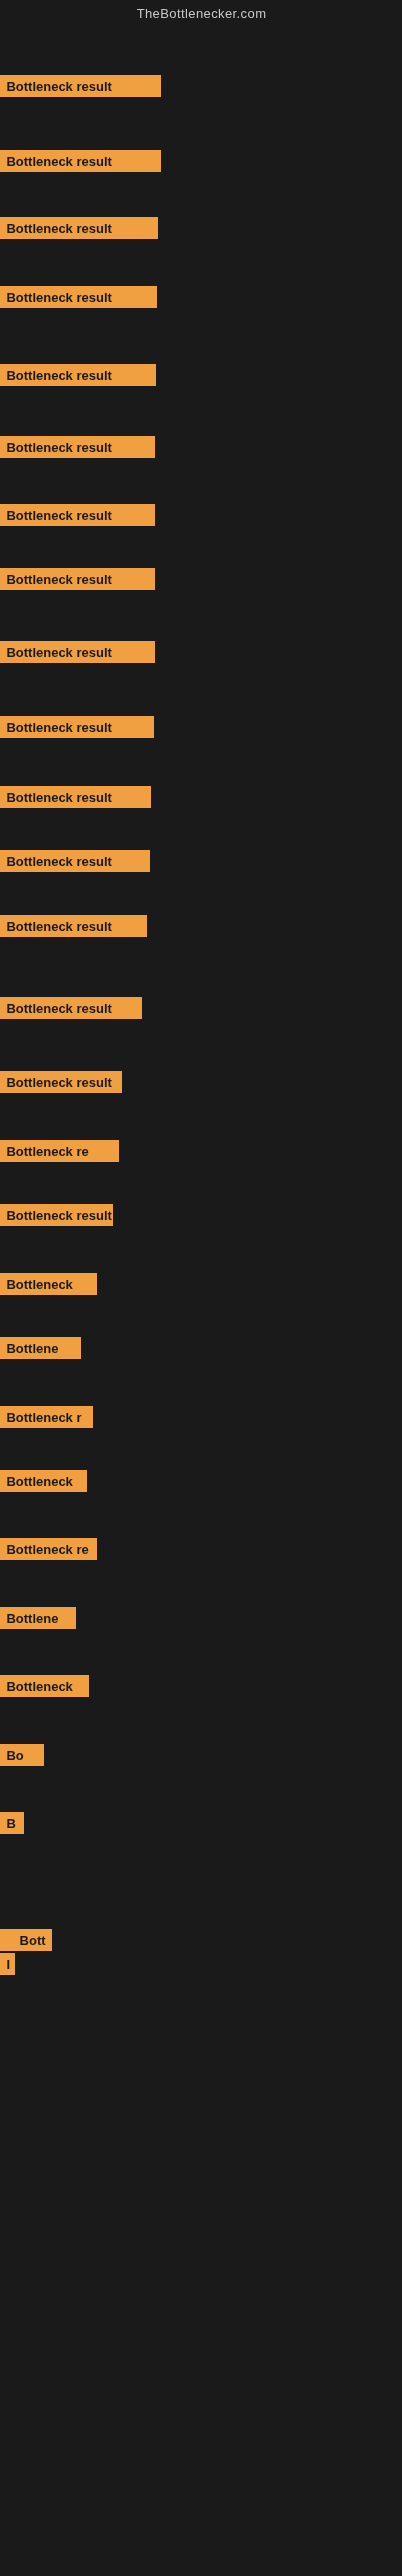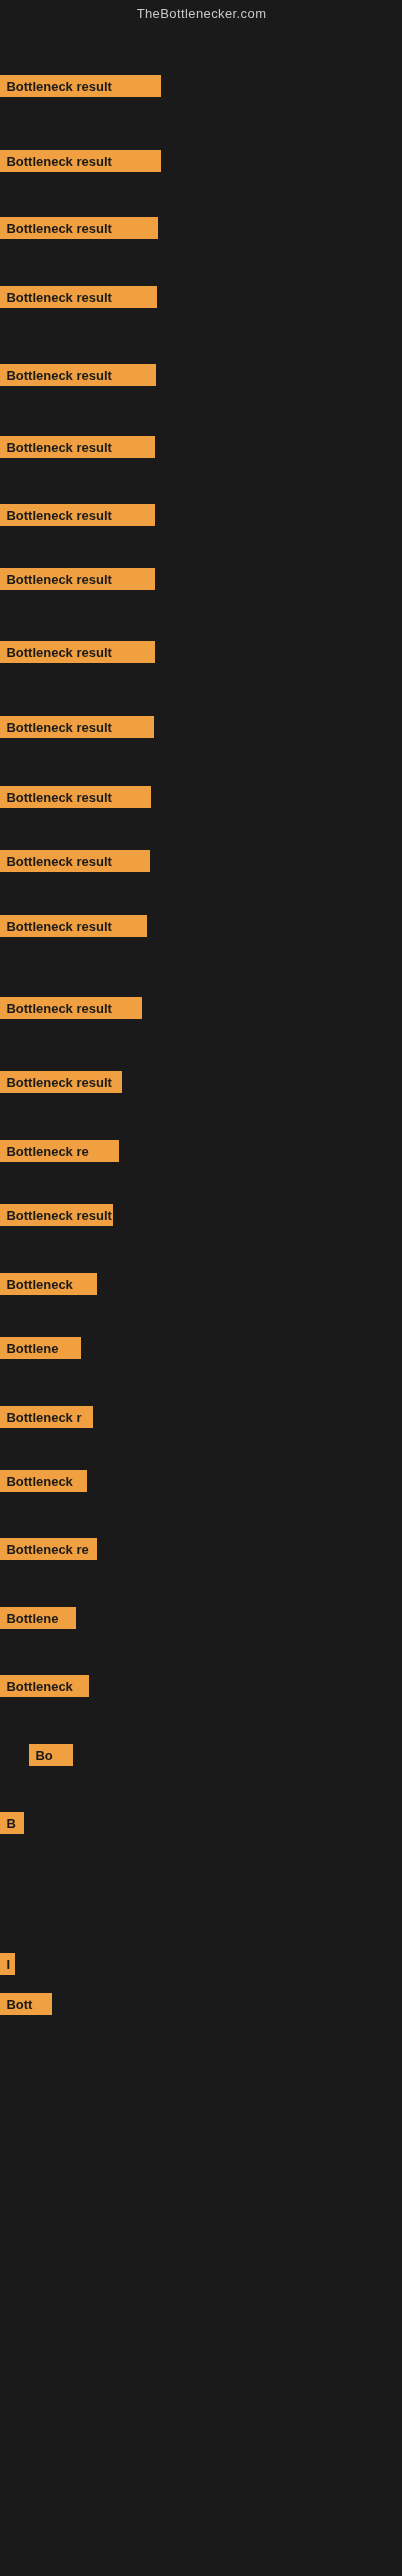--- a/index.html
+++ b/index.html
@@ -65,18 +65,18 @@
     <div class="bottleneck-item" style="top: 1042px; left: 0px;"><div class="bottleneck-label" style="width: 122px;">Bottleneck result</div></div>
     <div class="bottleneck-item" style="top: 1111px; left: 0px;"><div class="bottleneck-label" style="width: 119px;">Bottleneck re</div></div>
     <div class="bottleneck-item" style="top: 1175px; left: 0px;"><div class="bottleneck-label" style="width: 113px;">Bottleneck result</div></div>
     <div class="bottleneck-item" style="top: 1244px; left: 0px;"><div class="bottleneck-label" style="width: 97px;">Bottleneck</div></div>
     <div class="bottleneck-item" style="top: 1308px; left: 0px;"><div class="bottleneck-label" style="width: 81px;">Bottlene</div></div>
     <div class="bottleneck-item" style="top: 1377px; left: 0px;"><div class="bottleneck-label" style="width: 93px;">Bottleneck r</div></div>
     <div class="bottleneck-item" style="top: 1441px; left: 0px;"><div class="bottleneck-label" style="width: 87px;">Bottleneck</div></div>
     <div class="bottleneck-item" style="top: 1509px; left: 0px;"><div class="bottleneck-label" style="width: 97px;">Bottleneck re</div></div>
     <div class="bottleneck-item" style="top: 1578px; left: 0px;"><div class="bottleneck-label" style="width: 76px;">Bottlene</div></div>
     <div class="bottleneck-item" style="top: 1646px; left: 0px;"><div class="bottleneck-label" style="width: 89px;">Bottleneck</div></div>
-    <div class="bottleneck-item" style="top: 1715px; left: 0px;"><div class="bottleneck-label" style="width: 44px; margin-left: 29px;">Bo</div></div>
+    <div class="bottleneck-item" style="top: 1715px; left: 0px;"><div class="bottleneck-label" style="width: 44px;">Bo</div></div>
     <div class="bottleneck-item" style="top: 1783px; left: 0px;"><div class="bottleneck-label" style="width: 24px;">B</div></div>
     <div class="bottleneck-item" style="top: 1924px; left: 0px;"><div class="bottleneck-label" style="width: 14.5px;">I</div></div>
-    <div class="bottleneck-item" style="top: 1964px; left: 0px;"><div class="bottleneck-label" style="width: 52px;">Bott</div></div>
+    <div class="bottleneck-item" style="top: 1900px; left: 0px; text-align: right;"><div class="bottleneck-label" style="width: 52px;">Bott</div></div>
   </div>
 
 
 </body></html>

